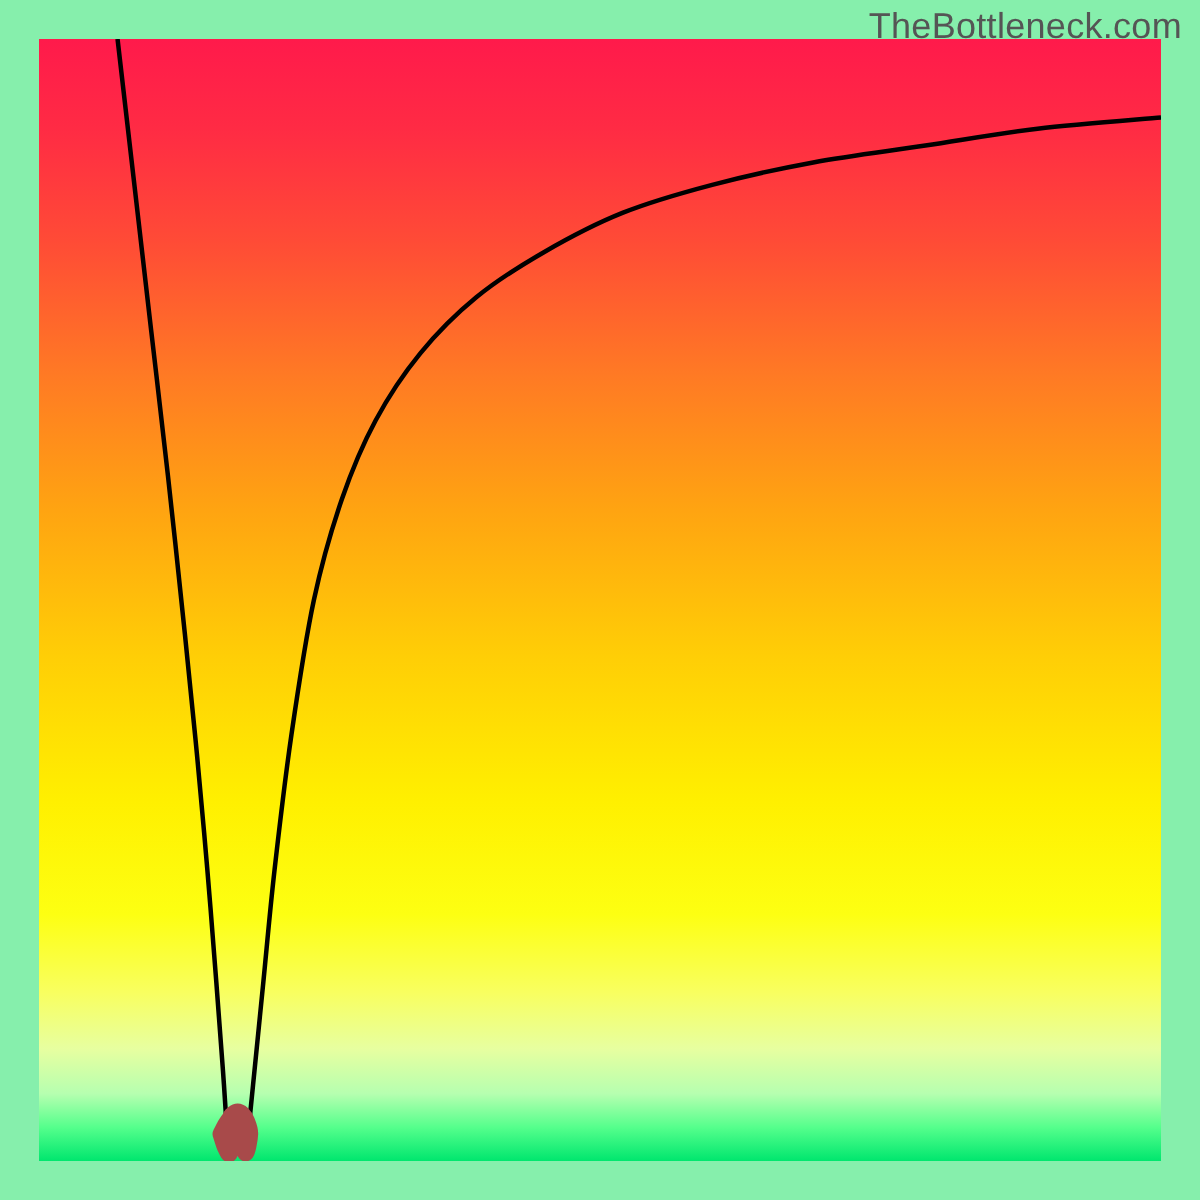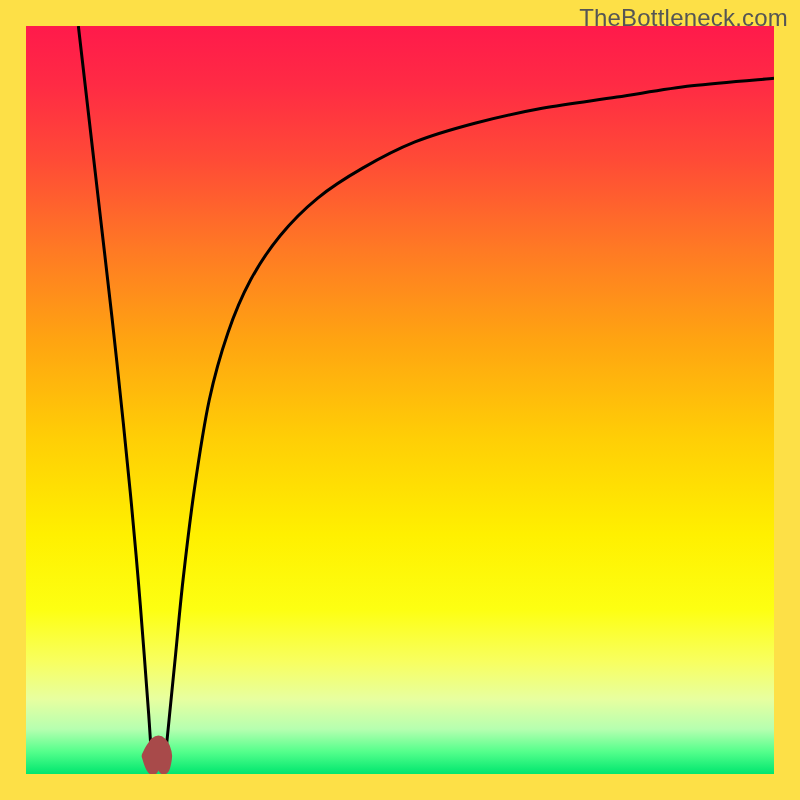--- a/index.html
+++ b/index.html
@@ -10,21 +10,21 @@
     overflow: hidden;
     background: #000;
     font-family: Arial, Helvetica, sans-serif;
   }
   .frame {
     position: absolute;
     left: 0;
     top: 0;
     width: 800px;
     height: 800px;
-    background: #fde047;
+    background: #86efac;
   }
   .plot-area {
     position: absolute;
     left: 26px;
     top: 26px;
     width: 748px;
     height: 748px;
     overflow: hidden;
   }
   .gradient-bg {

